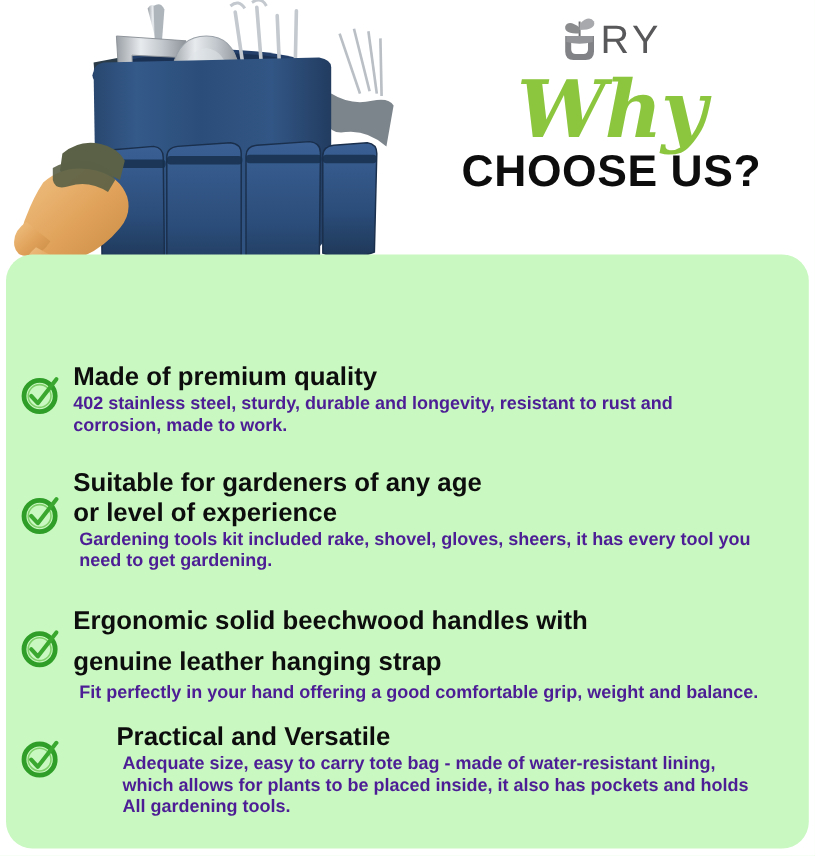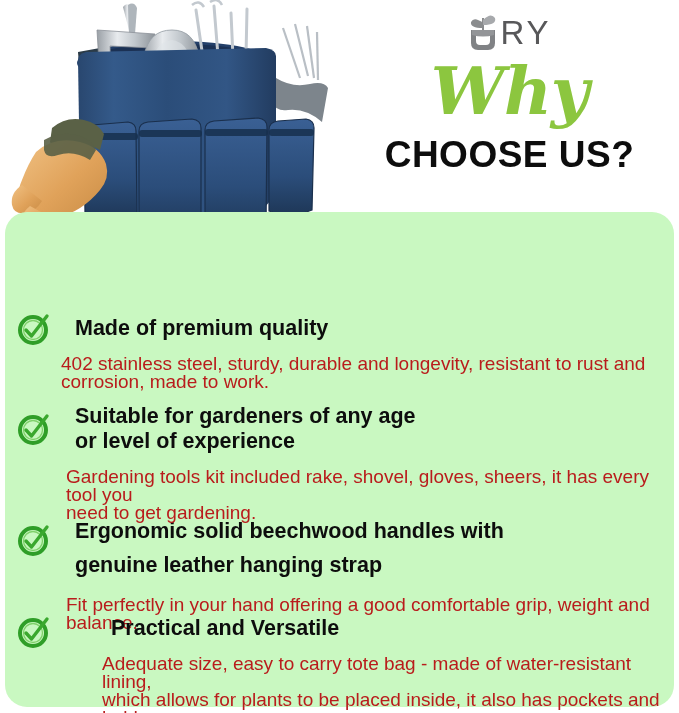--- a/index.html
+++ b/index.html
@@ -60,21 +60,20 @@
     margin-top: 4px;
     letter-spacing: -1px;
   }
   .choose-us {
     font-family: "Liberation Sans", sans-serif;
     font-weight: bold;
     font-size: 37px;
     color: #0d0d0d;
     letter-spacing: 0.5px;
     line-height: 1;
-    margin-top: 12px;
   }
 
   
   .product-photo {
     position: absolute;
     left: 0;
     top: 0;
     width: 345px;
     height: 290px;
   }
@@ -108,28 +107,28 @@
   .feature-icon svg { display: block; }
   .feature-body { flex: 1 1 auto; min-width: 0; }
 
   .feature-title {
     font-family: "Liberation Sans", sans-serif;
     font-weight: bold;
     font-size: 21.5px;
     line-height: 25px;
     color: #0d0d0d;
     white-space: pre-line;
-    margin: 14px;
+    margin: 0;
   }
   .feature-desc {
     font-family: "Liberation Sans", sans-serif;
-    font-weight: 400;
-    font-size: 19px;
+    font-weight: 700;
+    font-size: 15px;
     line-height: 18px;
-    color: #b91c1c;
+    color: #4c1d95;
     white-space: pre-line;
     margin: 1px 0 0 0;
   }
   .indent-desc { padding-left: 5px; }
 
   
   #feature-0 { top: 90px; }
   #feature-0 .feature-icon { margin-top: 10px; }
   #feature-1 { top: 178px; }
   #feature-1 .feature-icon { margin-top: 22px; }
@@ -318,17 +317,17 @@
       <svg width="34" height="34" viewBox="0 0 34 34" xmlns="http://www.w3.org/2000/svg">
         <circle cx="16" cy="18" r="13" fill="none" stroke="#2f9e28" stroke-width="4"></circle>
         <circle cx="16" cy="18" r="9.5" fill="none" stroke="#7fd06a" stroke-width="1.3"></circle>
         <path d="M9 18 L14.5 24 L30 4" stroke="#3aa82e" stroke-width="3.4" fill="none" stroke-linecap="round" stroke-linejoin="round"></path>
       </svg>
     </span>
     <div class="feature-body">
       <p class="feature-title">Practical and Versatile</p>
       <p class="feature-desc indent-desc">Adequate size, easy to carry tote bag - made of water-resistant lining,
 which allows for plants to be placed inside, it also has pockets and holds
-All gardening your.</p>
+All gardening tools.</p>
     </div>
   </div>
 
 </div>
 
 </body></html>

